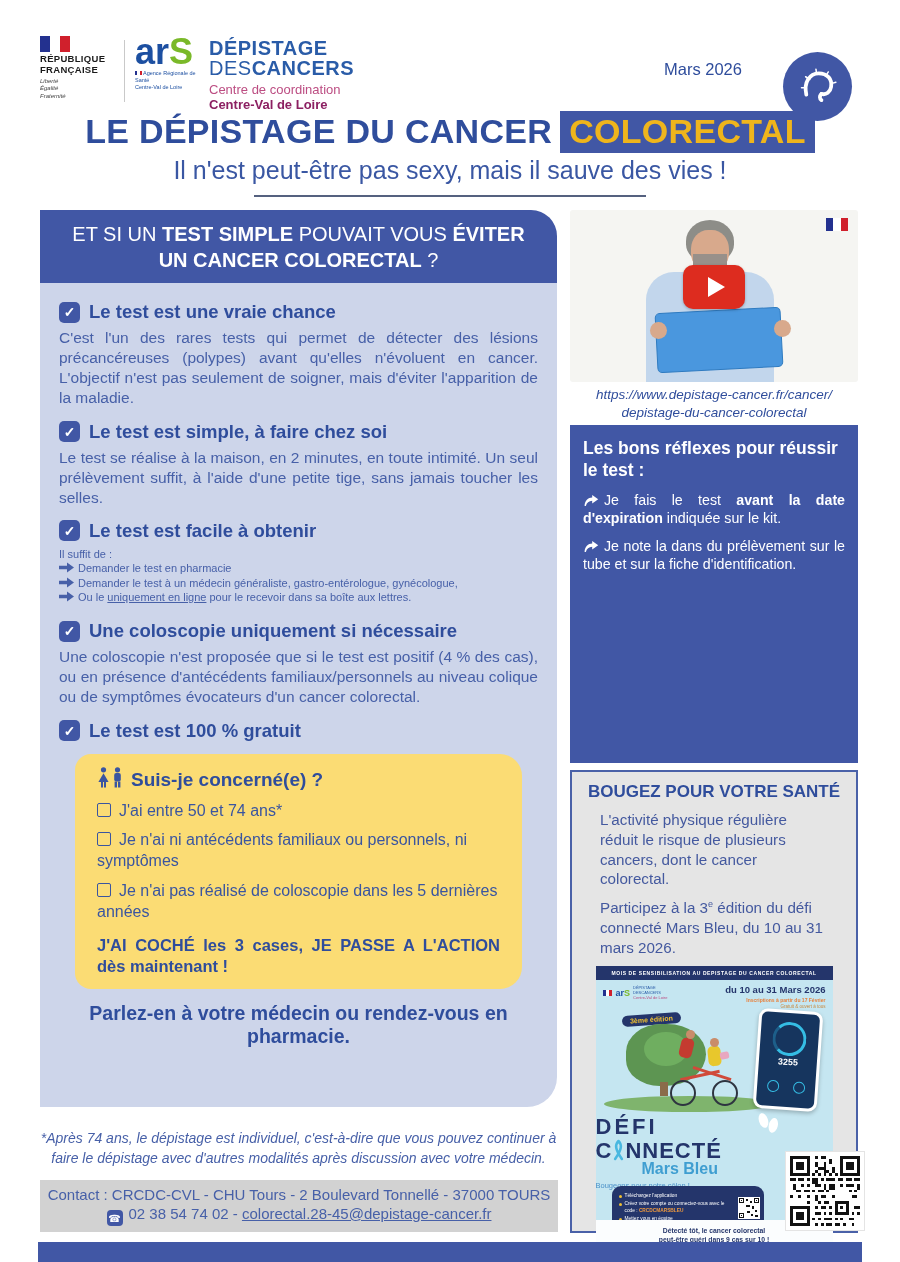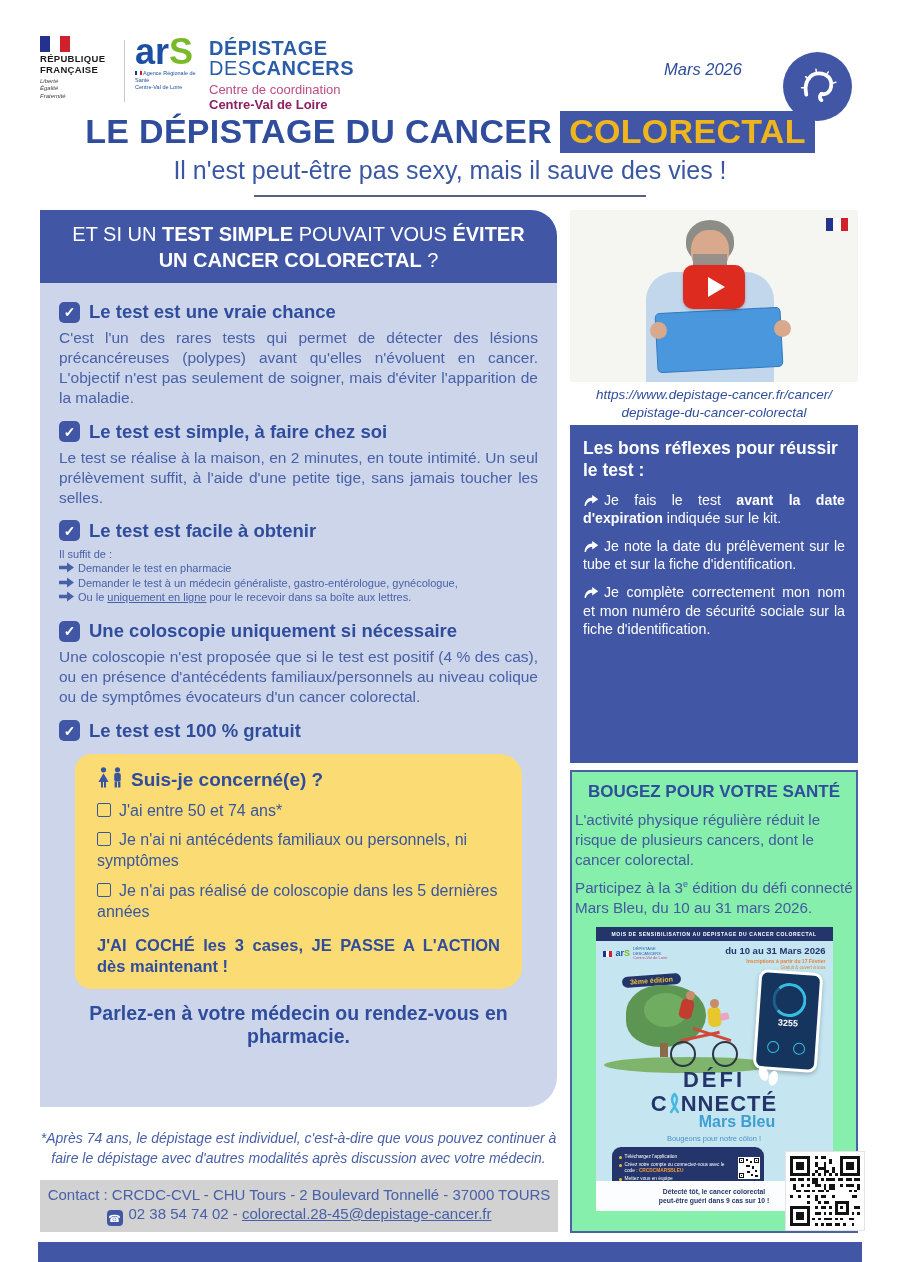--- a/index.html
+++ b/index.html
@@ -18,21 +18,21 @@
   .ars-name .s{color:#7ab929;font-weight:bold;}
   .ars-sub{font-size:5.5px;color:#1c4fa1;line-height:1.25;margin-top:3px;}
   .ars-sub .flag-dot{display:inline-flex;width:7px;height:4px;margin-right:1px;}
   .ars-sub .flag-dot span{flex:1;}
   .dep{line-height:1;padding-top:2px;}
   .dep-l1{font-size:20px;font-weight:600;color:#2a5ca8;letter-spacing:.5px;}
   .dep-l2{font-size:20px;color:#2a5ca8;letter-spacing:.5px;}
   .dep-l2 b{font-weight:800;}
   .dep-l3{font-size:13px;color:#bc4d82;margin-top:5px;}
   .dep-l4{font-size:13px;font-weight:bold;color:#8c2062;margin-top:2px;}
-  .issue-date{position:absolute;left:664px;top:60px;font-size:16.5px;color:#2f4d9c;font-style:italic;}
+  .issue-date{position:absolute;left:664px;top:60px;font-size:16.5px;color:#2f4d9c;}
   .colon-badge{position:absolute;left:783px;top:52px;width:69px;height:69px;border-radius:50%;
                background:#4157a5;display:flex;align-items:center;justify-content:center;}
   
   .title-block{position:absolute;left:0;top:112px;width:100%;text-align:center;}
   .main-title{font-size:34px;font-weight:700;color:#2f4d9c;letter-spacing:.3px;line-height:1.15;}
   .hl{background:#4157a5;color:#efb51c;padding:1px 9px 3px;margin-left:8px;}
   .subtitle{font-size:25px;font-weight:500;color:#3a57a3;margin-top:5px;}
   .title-rule{width:392px;height:2px;background:#55617f;margin:10px auto 0;}
   
   .intro-banner{position:absolute;left:40px;top:210px;width:517px;height:73px;box-sizing:border-box;
@@ -89,23 +89,23 @@
   .video-caption{position:absolute;left:570px;top:386px;width:288px;text-align:center;font-style:italic;
                  font-size:13.5px;line-height:1.35;color:#2f4d9c;}
   .reflexes{position:absolute;left:570px;top:425px;width:288px;height:338px;box-sizing:border-box;
             background:#4157a5;color:#fff;padding:13px 13px 8px;}
   .reflexes h3{margin:0 0 9px;font-size:17.5px;line-height:1.25;font-weight:800;}
   .r-item{font-size:14.2px;line-height:1.28;margin-bottom:10px;text-align:justify;}
   .r-item b{font-weight:800;}
   .curve-arr{display:inline-block;margin-right:5px;}
   .curve-arr svg{vertical-align:-2px;}
   .bougez{position:absolute;left:570px;top:770px;width:288px;height:463px;box-sizing:border-box;
-          background:#86efac;border:2px solid #4a61a8;padding:8px 3px;}
+          background:#e5e5e5;border:2px solid #4a61a8;padding:8px 12px;}
   .bougez h3{margin:2px 0 8px;text-align:center;font-size:17px;font-weight:800;color:#2f4d9c;}
-  .bougez p{margin:0 0 9px;font-size:15.2px;line-height:1.3;color:#44599f;}
+  .bougez p{margin:0 16px 9px;font-size:15.2px;line-height:1.3;color:#44599f;}
   .bougez sup{font-size:9px;}
   
   .poster{position:relative;width:237px;height:284px;margin:4px auto 0;background:#c5e6f1;overflow:hidden;}
   .p-banner{height:14px;background:#24356b;color:#fff;font-size:5px;font-weight:bold;letter-spacing:.6px;
             line-height:14px;text-align:center;}
   .p-logos{position:absolute;left:7px;top:20px;display:flex;align-items:center;gap:3px;}
   .p-flag{display:flex;width:10px;height:6px;}
   .p-flag span{flex:1;}
   .p-ars{font-size:9px;font-weight:bold;color:#1c4fa1;line-height:1;}
   .p-ars .s{color:#7ab929;}
@@ -127,21 +127,21 @@
   .rider-head{position:absolute;width:9px;height:9px;border-radius:50%;background:#c98c6a;}
   .rider-body{position:absolute;width:13px;height:20px;border-radius:5px;}
   .kitpink{position:absolute;width:9px;height:7px;background:#e8a7c0;border-radius:2px;transform:rotate(-12deg);}
   .phone{position:absolute;right:13px;top:2px;width:64px;height:100px;background:#fff;border-radius:9px;
          transform:rotate(4deg);box-shadow:0 2px 4px rgba(0,0,0,.25);padding:3px;box-sizing:border-box;}
   .phone-screen{width:100%;height:100%;background:#16355e;border-radius:6px;position:relative;}
   .gauge{position:absolute;left:50%;top:9px;transform:translateX(-50%);width:28px;height:28px;border-radius:50%;
          border:3px solid #35bde4;border-left-color:#1d5f8a;}
   .steps{position:absolute;top:44px;width:100%;text-align:center;color:#fff;font-size:9px;font-weight:bold;}
   .p-dot{position:absolute;width:10px;height:10px;border-radius:50%;border:1.5px solid #35bde4;}
-  .defi{position:absolute;left:0;top:142px;width:100%;text-align:center;color:#24356b;}
+  .defi{position:absolute;left:0;top:150px;width:100%;text-align:left;color:#24356b;}
   .defi-l1{font-size:22px;font-weight:800;letter-spacing:3px;line-height:1;position:relative;}
   .feet{position:absolute;right:54px;top:-6px;}
   .foot{display:inline-block;width:9px;height:15px;background:#fff;border-radius:50%;}
   .foot.f1{transform:rotate(-18deg);}
   .foot.f2{transform:rotate(14deg) translateY(5px);margin-left:2px;}
   .defi-l2{font-size:22px;font-weight:800;letter-spacing:1px;line-height:1;margin-top:1px;}
   .defi-l2 svg{vertical-align:-3px;margin:0 -1px;}
   .defi-l3{font-size:16px;font-weight:700;color:#3f9ed1;margin:-1px 0 0 46px;line-height:1;}
   .slogan{font-size:7.5px;color:#4a90c8;margin-top:4px;}
   .p-card{position:absolute;left:16px;top:220px;width:152px;box-sizing:border-box;background:#24356b;
@@ -340,24 +340,21 @@
     <div>depistage-du-cancer-colorectal</div>
   </div>
 
   <div class="reflexes">
     <h3>Les bons réflexes pour réussir le test :</h3>
     <div class="r-item"><span class="curve-arr"><svg width="16" height="13" viewBox="0 0 20 16">
             <path d="M2 15 C2 8 6.5 4.5 11.5 4.3 L11.5 1 L19 6.3 L11.5 11.6 L11.5 8.3 C7.5 8.5 4.5 10.5 3.6 15 Z" fill="#fff"></path>
           </svg></span><span>Je fais le test </span><b>avant la date d'expiration</b><span> indiquée sur le kit.</span></div>
     <div class="r-item"><span class="curve-arr"><svg width="16" height="13" viewBox="0 0 20 16">
             <path d="M2 15 C2 8 6.5 4.5 11.5 4.3 L11.5 1 L19 6.3 L11.5 11.6 L11.5 8.3 C7.5 8.5 4.5 10.5 3.6 15 Z" fill="#fff"></path>
-          </svg></span><span>Je note la date du prélèvement sur le tube et sur la fiche d'identification.</span></div>
-    <div class="r-item"><span class="curve-arr"><svg width="16" height="13" viewBox="0 0 20 16">
-            <path d="M2 15 C2 8 6.5 4.5 11.5 4.3 L11.5 1 L19 6.3 L11.5 11.6 L11.5 8.3 C7.5 8.5 4.5 10.5 3.6 15 Z" fill="#fff"></path>
-          </svg></span><span>Je complète correctement mon nom et mon numéro de sécurité sociale sur la fiche d'identification.</span></div>
+          </svg></span><span>Je note la dans du prélèvement sur le tube et sur la fiche d'identification.</span></div>
   </div>
 
   <div class="bougez">
     <h3>BOUGEZ POUR VOTRE SANTÉ</h3>
     <p>L'activité physique régulière réduit le risque de plusieurs cancers, dont le cancer colorectal.</p>
     <p><span>Participez à la 3</span><sup>e</sup><span> édition du défi connecté Mars Bleu, du 10 au 31 mars 2026.</span></p>
 
     <div class="poster">
       <div class="p-banner">MOIS DE SENSIBILISATION AU DEPISTAGE DU CANCER COLORECTAL</div>
       <div class="p-logos">

